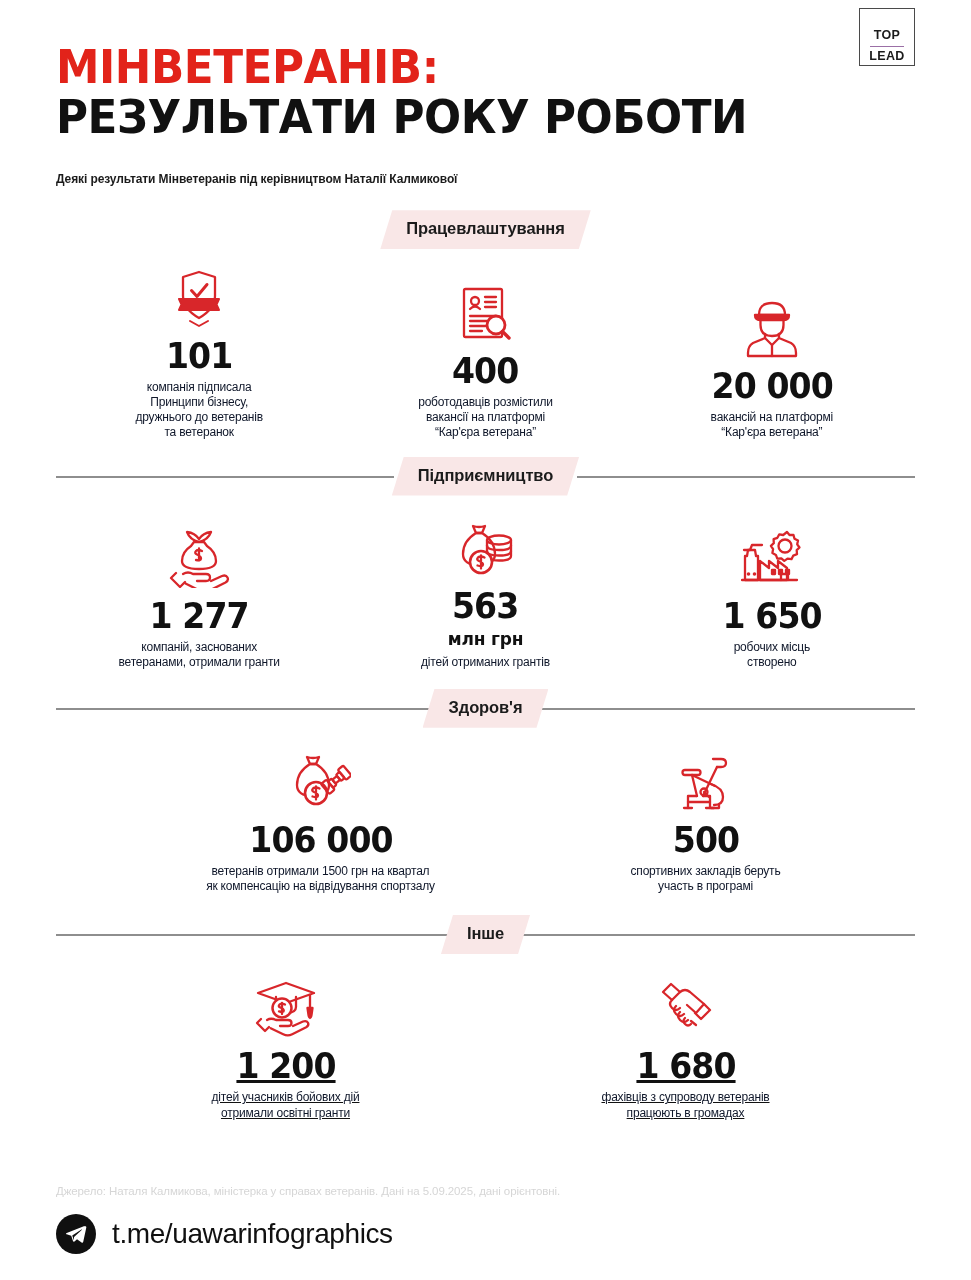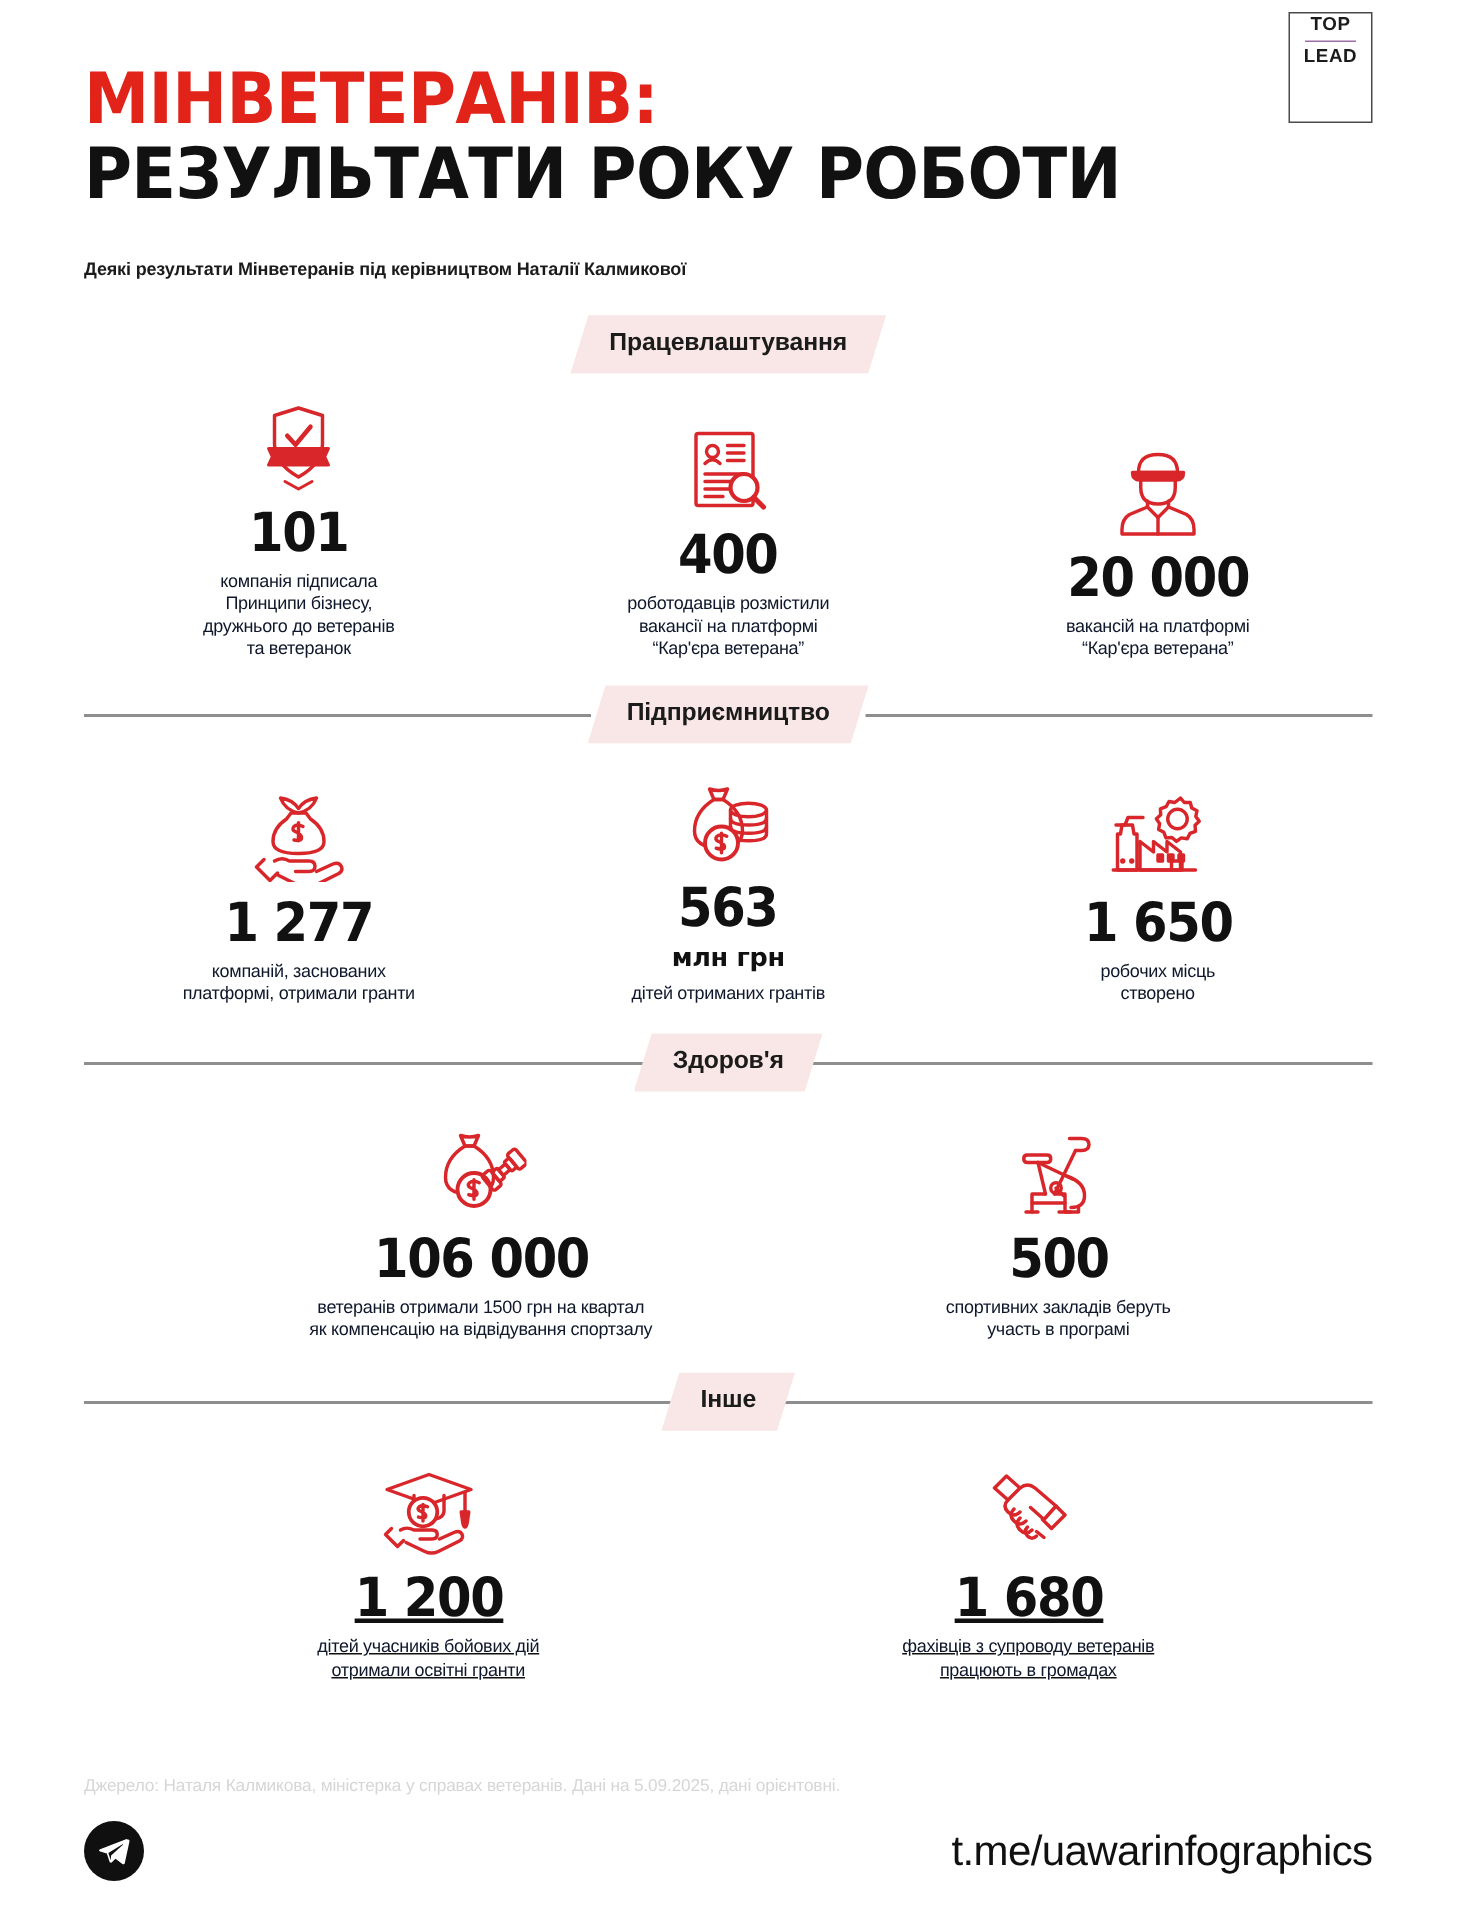--- a/index.html
+++ b/index.html
@@ -54,26 +54,26 @@
     color: #1b1b1b;
     letter-spacing: -0.1px;
   }
 
   
   .toplead {
     position: absolute;
     top: 8px;
     right: 0;
     width: 56px;
-    height: 74px;
+    height: 58px;
     border: 1.6px solid #4a4a4a;
     display: flex;
     flex-direction: column;
     align-items: center;
-    justify-content: flex-start;
+    justify-content: flex-end;
     background: #fff;
   }
   .toplead span {
     font-size: 12.5px;
     font-weight: 700;
     letter-spacing: 0.4px;
     color: #1b1b1b;
     line-height: 1.25;
   }
   .toplead-rule {
@@ -173,21 +173,20 @@
   .source {
     font-size: 11.5px;
     color: #d6d6d6;
     letter-spacing: -0.1px;
     margin-bottom: 17px;
   }
   .channel {
     display: flex;
     align-items: center;
     gap: 16px;
-    justify-content: space-between;
   }
   .tg-badge {
     width: 40px; height: 40px;
     border-radius: 50%;
     background: #101010;
     display: flex; align-items: center; justify-content: center;
   }
   .channel-handle {
     font-size: 28px;
     color: #101010;
@@ -287,21 +286,21 @@
             <path d="M31 12 q-9 -2 -12 -10 q8 1 12 7 q4 -6 12 -7 q-3 8 -12 10 Z"></path>
             <path d="M26 12 h10 l3 4 q9 6 9 15 q0 8 -17 8 q-17 0 -17 -8 q0 -9 9 -15 Z"></path>
             <path d="M34 21 q-4 -2 -6 0 q-2 2 1 3.5 q4 1.5 4 4 q0 2.5 -5 1.5 M31 18.5 v12"></path>
             <path d="M8 43 l-5 5 l9 9 l5 -5"></path>
             <path d="M15 44 q5 -3 10 0 h13 q4 0 4 3.5 q0 3.5 -4 3.5 h-9"></path>
             <path d="M43 51 l11 -5 q4 -1.5 5.5 1.5 q1.5 3 -2 5 l-16 8 q-5 2.5 -10 0 l-14 -7"></path>
           </svg>
         </div>
         <div class="stat-value">1 277</div>
         <div class="stat-label">компаній, заснованих
-платформі, отримали гранти</div>
+ветеранами, отримали гранти</div>
       </div>
 
       <div class="stat" style="width:300px;">
         <div class="icon-wrap">
           <svg width="58" height="56" viewBox="0 0 58 56" fill="none" stroke="#d8262a" stroke-width="2.3" stroke-linecap="round" stroke-linejoin="round">
             <path d="M17 4 q6 2 12 0 l-3 7 h-6 Z"></path>
             <path d="M20 11 h6 q13 8 13 21 q0 11 -16 11 q-16 0 -16 -11 q0 -13 13 -21 Z"></path>
             <ellipse cx="43" cy="18" rx="12" ry="4.5"></ellipse>
             <path d="M31 18 v16 q0 4.5 12 4.5 q12 0 12 -4.5 V18"></path>
             <path d="M31 23.5 q0 4.5 12 4.5 q12 0 12 -4.5 M31 29 q0 4.5 12 4.5 q12 0 12 -4.5"></path>

